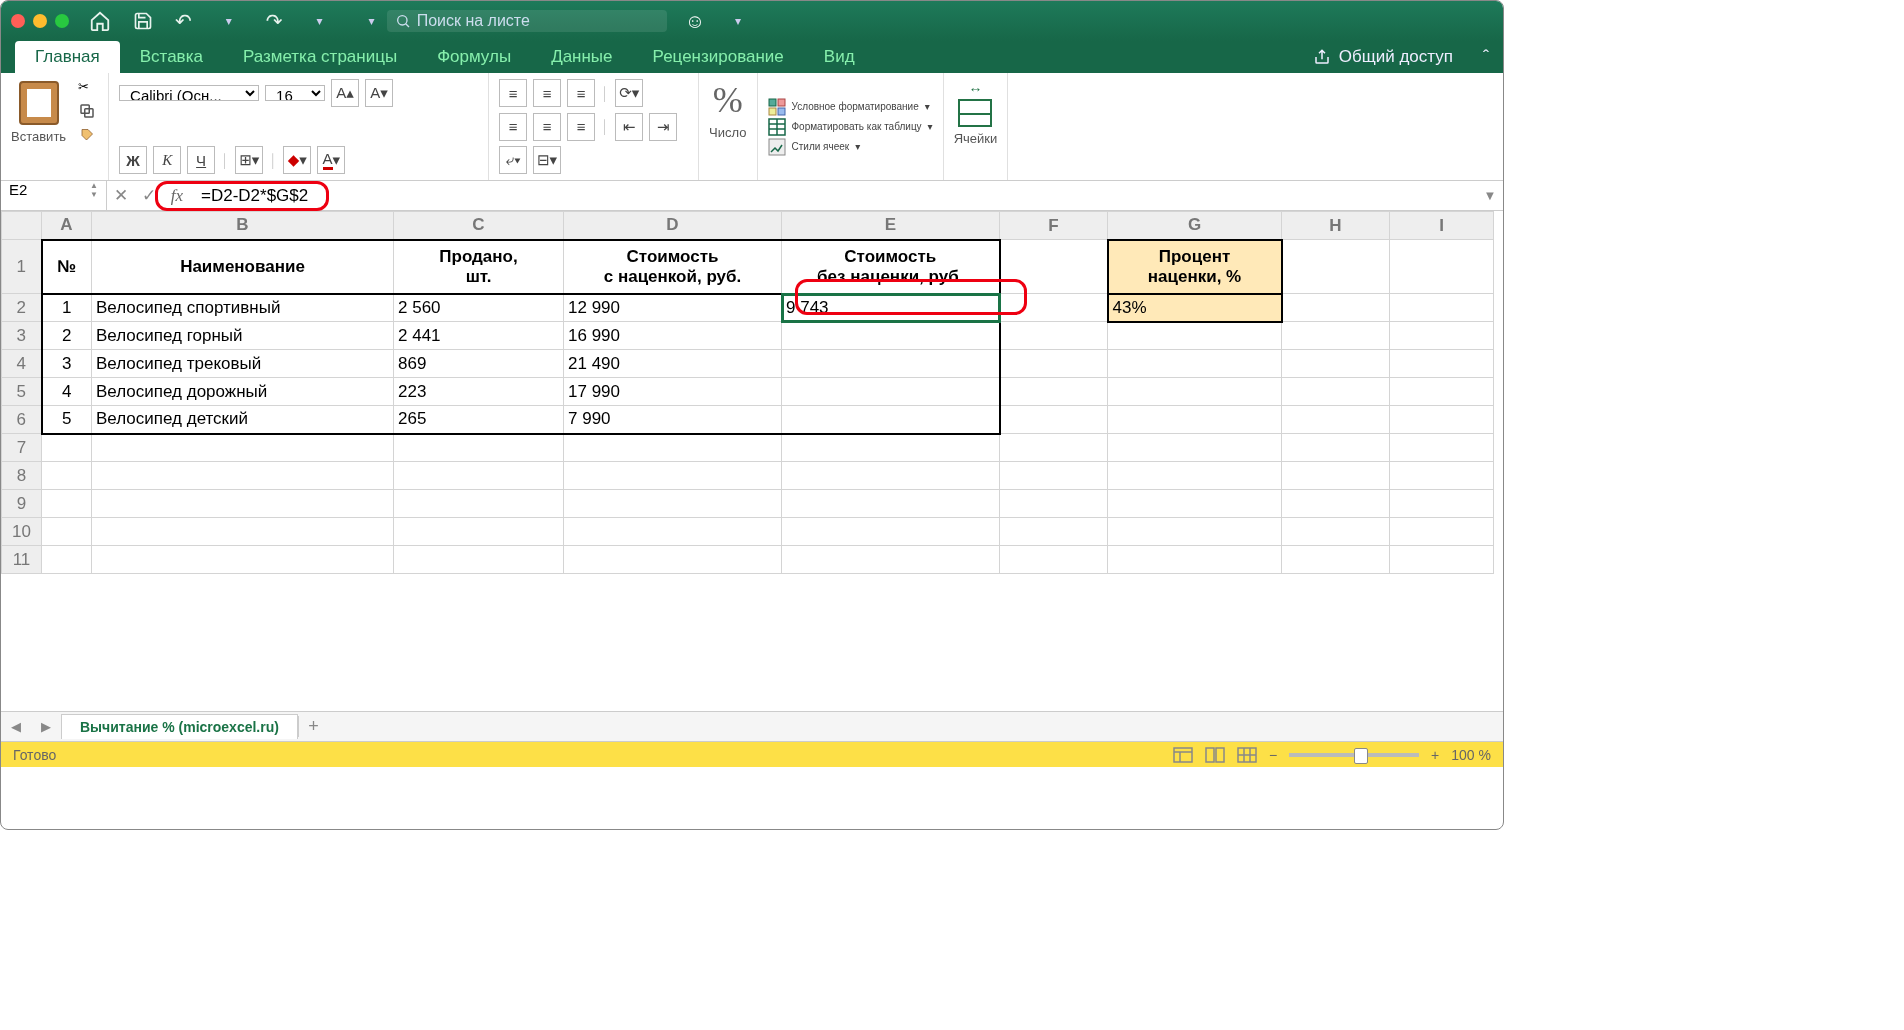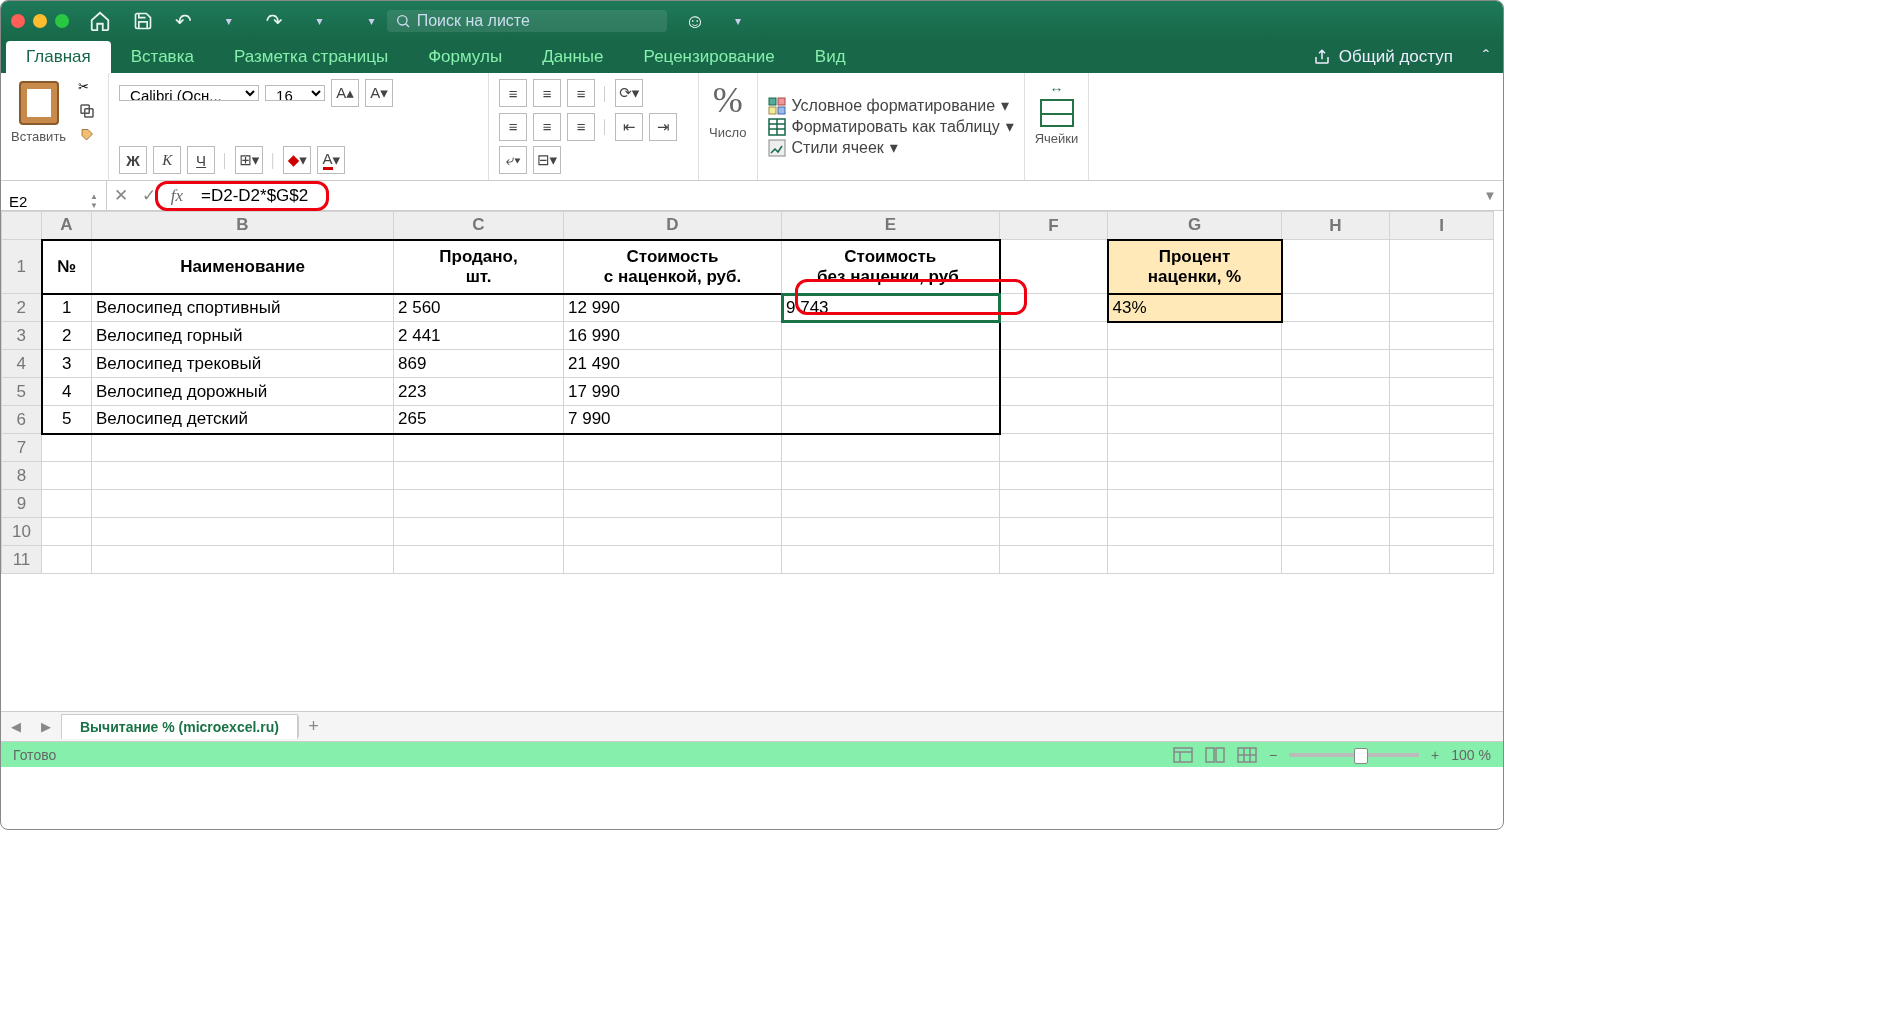--- a/index.html
+++ b/index.html
@@ -10,21 +10,21 @@
 .traffic { display: flex; gap: 8px; margin-right: 20px; }
 .traffic span { width: 14px; height: 14px; border-radius: 50%; }
 .t-red { background: #ff5f57; } .t-yellow { background: #febc2e; } .t-green { background: #28c840; }
 .tb-icons { display: flex; gap: 22px; align-items: center; color: #e8f3ee; }
 .tb-sep { margin: 0 12px; color: #cce; font-size: 12px; }
 .tb-title { flex: 1; text-align: center; font-size: 18px; color: #eef; }
 .tb-search { display: flex; align-items: center; background: rgba(255,255,255,0.1); border-radius: 4px; padding: 2px 8px; width: 280px; font-size: 16px; color: #cde; }
 .tb-smile { margin: 0 18px; font-size: 20px; }
 
 
-.ribbon-tabs { background: #176748; height: 32px; display: flex; align-items: flex-start; padding-left: 5px; }
+.ribbon-tabs { background: #176748; height: 32px; display: flex; align-items: flex-start; padding-left: 14px; }
 .rtab { padding: 6px 20px; color: #86efac; font-size: 17px; cursor: pointer; }
 .rtab.active { background: #fff; color: #176748; border-radius: 4px 4px 0 0; }
 .rtab-right { margin-left: auto; color: #eef; padding: 6px 16px; font-size: 17px; display: flex; align-items: center; gap: 8px; }
 .chev { color: #eef; padding: 6px 14px; font-size: 18px; }
 
 
 .ribbon { background: #fff; height: 108px; border-bottom: 1px solid #ccc; display: flex; }
 .rgroup { border-right: 1px solid #e0e0e0; padding: 6px 10px; display: flex; flex-direction: column; justify-content: space-between; }
 .rrow { display: flex; align-items: center; gap: 6px; }
 .bigbtn { display: flex; flex-direction: column; align-items: center; gap: 4px; font-size: 13px; color: #555; }
@@ -33,26 +33,26 @@
 .dd { width: 140px; height: 16px; border: 1px solid #bbb; padding: 0 6px; font-size: 15px; background: #fff; }
 .dd.sm { width: 60px; }
 .btn { min-width: 28px; height: 28px; border: 1px solid #bbb; background: #fff; display: inline-flex; align-items: center; justify-content: center; font-size: 15px; color: #444; }
 .btn.bold { font-weight: bold; }
 .btn.it { font-style: italic; font-family: serif; }
 .btn.u { text-decoration: underline; }
 .pct { font-size: 36px; color: #666; font-family: serif; }
 .search-big { font-size: 28px; color: #555; }
 .cells-icon { width: 34px; height: 28px; border: 2px solid #237346; position: relative; }
 .cells-icon::before { content: ""; position: absolute; left: 0; right: 0; top: 50%; border-top: 2px solid #237346; }
-.cond-item { display: flex; align-items: center; gap: 6px; font-size: 16px; color: #444; padding: 1px 0; }
+.cond-item { display: flex; align-items: center; gap: 6px; font-size: 10px; color: #444; padding: 1px 0; }
 .ci-icon { width: 18px; height: 18px; display: inline-block; }
 
 
 .fbar { height: 30px; border-bottom: 1px solid #ccc; display: flex; align-items: center; background: #fff; }
-.namebox { width: 106px; border-right: 1px solid #ccc; padding: 0 8px; font-size: 15px; display: flex; align-items: flex-end; height: 100%; }
+.namebox { width: 106px; border-right: 1px solid #ccc; padding: 0 8px; font-size: 15px; display: flex; align-items: flex-start; height: 100%; }
 .nb-spin { display: flex; flex-direction: column; font-size: 8px; color: #888; margin-left: auto; }
 .fbbtn { width: 28px; text-align: center; color: #888; font-size: 17px; }
 .fx { font-style: italic; font-family: serif; color: #666; }
 .formula { font-size: 17px; padding-left: 10px; position: relative; }
 .red-oval { position: absolute; border: 3px solid #e01; border-radius: 12px; pointer-events: none; }
 .fb-dd { margin-left: auto; width: 26px; text-align: center; color: #888; }
 
 
 .sheet { position: relative; height: 500px; overflow: hidden; }
 .grid { border-collapse: collapse; }
@@ -70,21 +70,21 @@
 .yellow { background: #ffe9b8; }
 .sel { outline: 3px solid #1a7346; outline-offset: -2px; }
 
 
 .sheettabs { height: 30px; border-top: 1px solid #ccc; display: flex; align-items: center; background: #f5f5f5; }
 .stnav { padding: 0 10px; color: #888; }
 .stab { padding: 4px 18px; background: #fff; border: 1px solid #ccc; border-bottom: none; color: #1a7346; font-weight: bold; font-size: 14px; }
 .addsheet { width: 30px; text-align: center; color: #888; font-size: 18px; border-left: 1px solid #ccc; }
 
 
-.statusbar { height: 26px; background: #86efac; border-top: 1px solid #ccc; display: flex; align-items: center; padding: 0 12px; font-size: 14px; color: #666; }
+.statusbar { height: 26px; background: #fde047; border-top: 1px solid #ccc; display: flex; align-items: center; padding: 0 12px; font-size: 14px; color: #666; }
 .sbright { margin-left: auto; display: flex; align-items: center; gap: 12px; }
 .zoomslider { width: 130px; height: 4px; background: #bbb; position: relative; }
 .zoomslider::after { content: ""; position: absolute; left: 50%; top: -5px; width: 12px; height: 14px; background: #fff; border: 1px solid #888; border-radius: 2px; }
 
 svg { display: block; }
 </style>
 </head>
 <body>
 
 <div class="titlebar">

